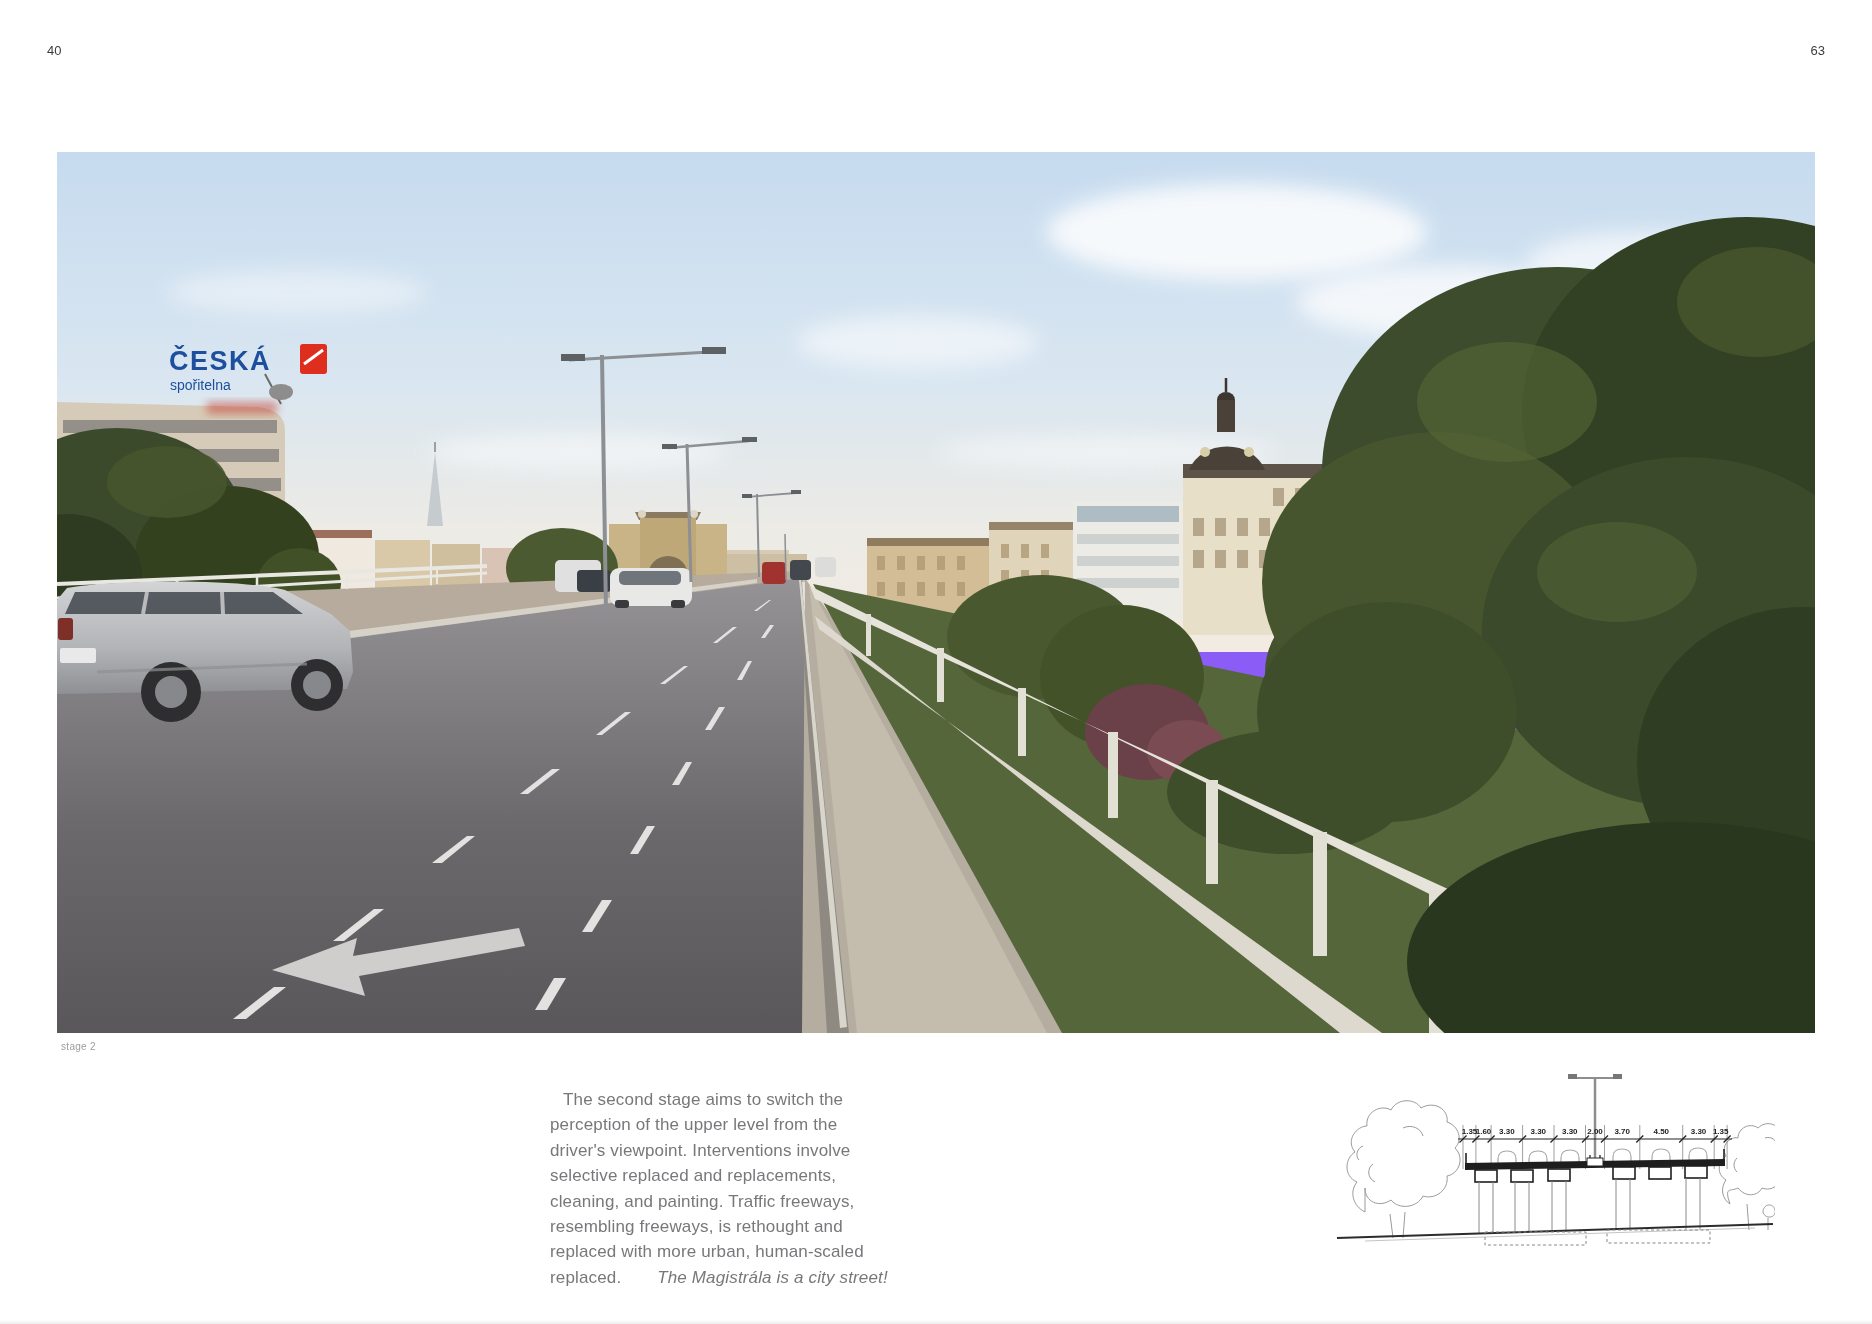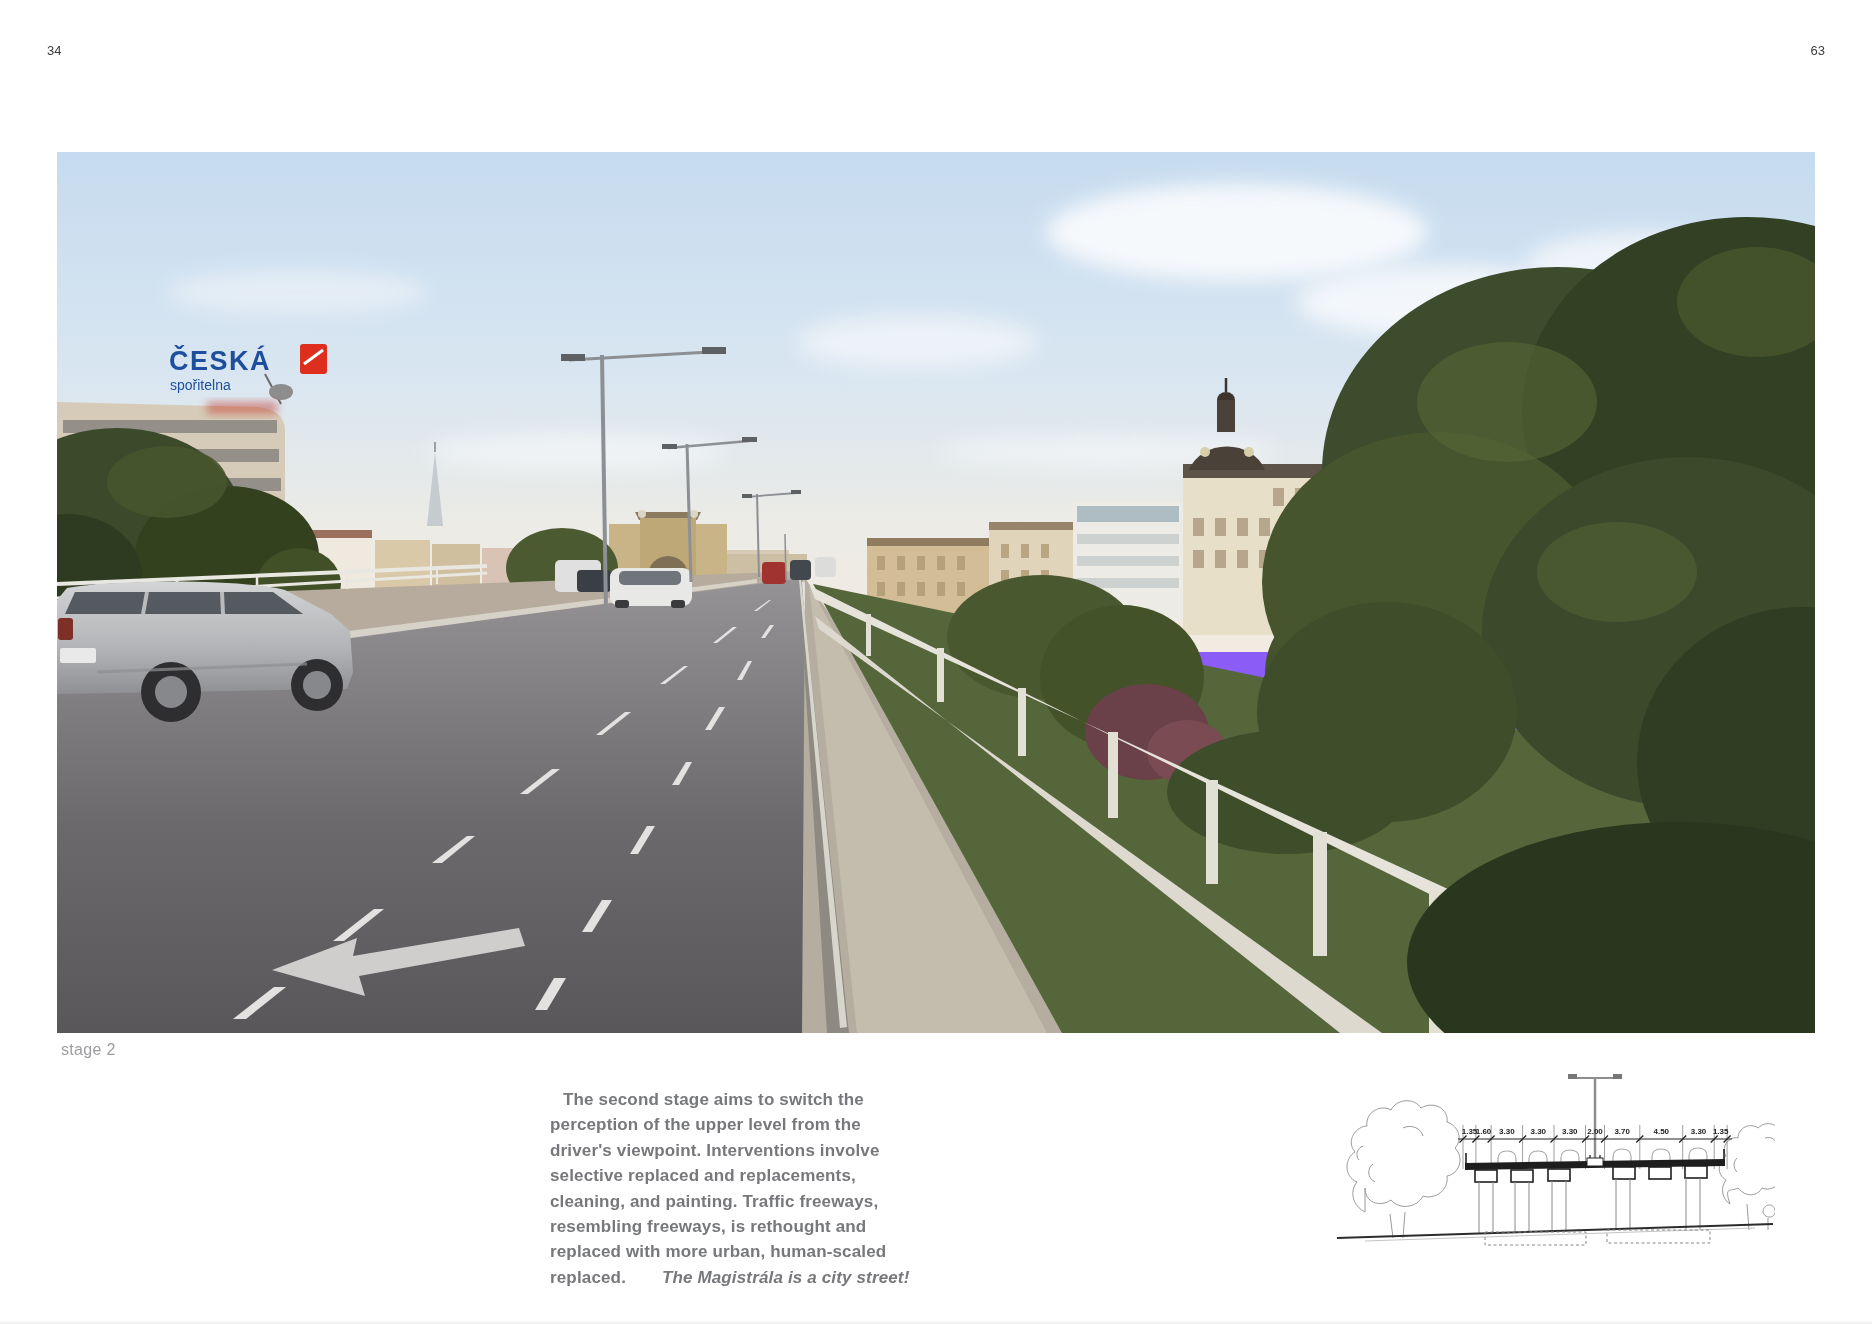--- a/index.html
+++ b/index.html
@@ -3,37 +3,37 @@
 <meta charset="utf-8">
 <style>
   html,body{margin:0;padding:0;background:#ffffff;}
   .page{position:relative;width:1872px;height:1324px;background:#ffffff;overflow:hidden;
         font-family:"Liberation Sans", sans-serif;}
   .page-num{position:absolute;top:43px;font-size:13px;color:#3c3c3e;}
   .page-num.left{left:47px;}
   .page-num.right{right:47px;}
   .photo{position:absolute;left:57px;top:152px;width:1758px;height:881px;overflow:hidden;background:#8b5cf6;}
   .photo svg{display:block;}
-  .caption{position:absolute;left:61px;top:1041px;font-size:16px;color:#9c9da0;letter-spacing:.3px;}
+  .caption{position:absolute;left:61px;top:1041px;font-size:10px;color:#9c9da0;letter-spacing:.3px;}
   .body-text{position:absolute;left:550px;top:1087px;width:344px;font-size:17px;line-height:25.4px;
              color:#77787b;letter-spacing:.15px;}
-  .body-text .line{white-space:nowrap;font-weight:bold;}
+  .body-text .line{white-space:nowrap;}
   .body-text .line.indent{padding-left:13px;}
   .body-text .italic{font-style:italic;margin-left:31px;}
   .diagram{position:absolute;left:1335px;top:1062px;width:440px;height:250px;}
   .bottom-edge{position:absolute;left:0;bottom:0;width:100%;height:4px;
                background:linear-gradient(#ffffff,#ececec);}
   .dim-label{font-size:8px;font-weight:bold;fill:#222;}
 </style>
 </head>
 <body>
 
 <div class="page">
 
-  <div class="page-num left">34</div>
+  <div class="page-num left">40</div>
   <div class="page-num right">63</div>
 
   <figure class="photo" style="margin:0">
     <svg width="1758" height="881" viewBox="0 0 1758 881">
       <defs>
         <linearGradient id="sky" x1="0" y1="0" x2="0" y2="1">
           <stop offset="0" stop-color="#c6dbef"></stop>
             <stop offset="0.45" stop-color="#d9e6f1"></stop>
           <stop offset="0.75" stop-color="#ecebe6"></stop>
             <stop offset="1" stop-color="#f3ebe2"></stop>

